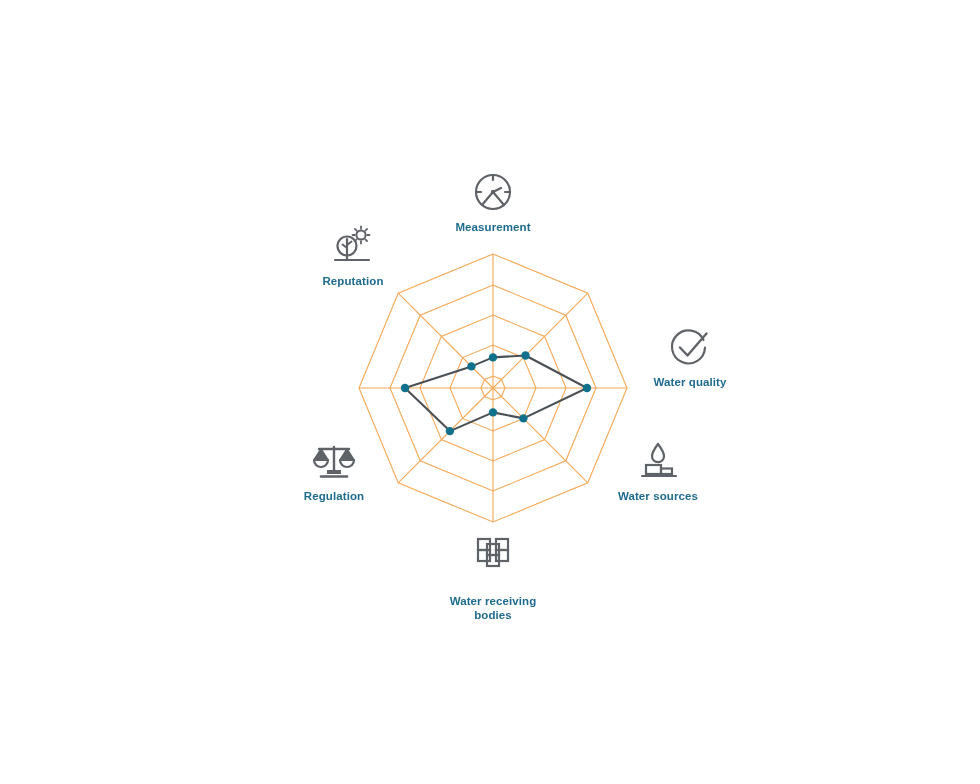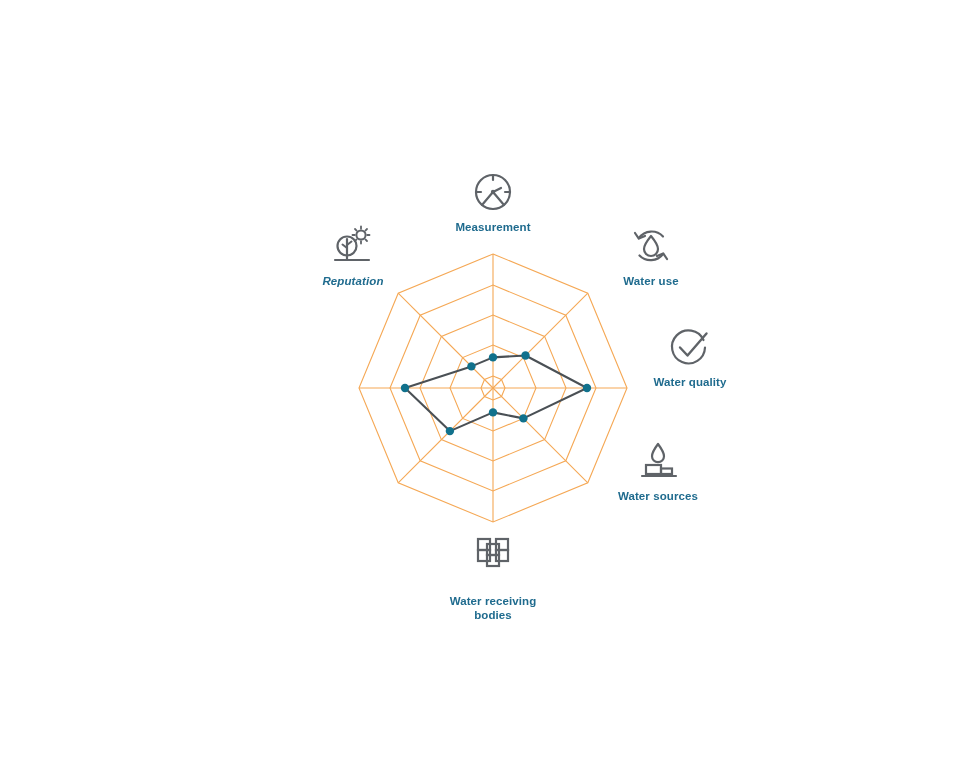--- a/index.html
+++ b/index.html
@@ -107,30 +107,20 @@
         <line x1="24" y1="7.5" x2="24" y2="12" stroke="currentColor" stroke-width="2.2" stroke-linecap="round"></line>
         <line x1="40.5" y1="24" x2="36" y2="24" stroke="currentColor" stroke-width="2.2" stroke-linecap="round"></line>
         <line x1="7.5" y1="24" x2="12" y2="24" stroke="currentColor" stroke-width="2.2" stroke-linecap="round"></line>
         <line x1="24" y1="24" x2="32" y2="20" stroke="currentColor" stroke-width="2.2" stroke-linecap="round"></line>
         <path d="M13 37 L24 24 L35 37" fill="none" stroke="currentColor" stroke-width="2.2" stroke-linecap="round"></path>
         <circle cx="24" cy="24" r="2.2" fill="currentColor"></circle>
       </svg>
       <span class="axis-label">Measurement</span>
     </div>
 
-    <div class="axis-node" id="node-water-use" style="left: 651px; top: 222px;">
-      <svg class="axis-icon" viewBox="0 0 48 48">
-        <path d="M12 16 A15.5 15.5 0 0 1 36 14.5" fill="none" stroke="currentColor" stroke-width="2.2" stroke-linecap="round"></path>
-        <path d="M36 32 A15.5 15.5 0 0 1 12.5 33.5" fill="none" stroke="currentColor" stroke-width="2.2" stroke-linecap="round"></path>
-        <path d="M8 11 L11.8 16.6 L18 14" fill="none" stroke="currentColor" stroke-width="2.2" stroke-linecap="round" stroke-linejoin="round"></path>
-        <path d="M40 37 L36.2 31.4 L30 34" fill="none" stroke="currentColor" stroke-width="2.2" stroke-linecap="round" stroke-linejoin="round"></path>
-        <path d="M24 14 C24 14 31 22.5 31 27 A7 7 0 0 1 17 27 C17 22.5 24 14 24 14 Z" fill="none" stroke="currentColor" stroke-width="2.2" stroke-linejoin="round"></path>
-      </svg>
-      <span class="axis-label">Water use</span>
-    </div>
 
     <div class="axis-node" id="node-water-sources" style="left: 658px; top: 437px;">
       <svg class="axis-icon" viewBox="0 0 48 48">
         <path d="M24 7 C24 7 30 15 30 19.2 A6 6 0 0 1 18 19.2 C18 15 24 7 24 7 Z" fill="none" stroke="currentColor" stroke-width="2.2" stroke-linejoin="round"></path>
         <rect x="12" y="28" width="15" height="9" fill="none" stroke="currentColor" stroke-width="2.2"></rect>
         <rect x="27" y="31.5" width="11" height="5.5" fill="none" stroke="currentColor" stroke-width="2.2"></rect>
         <line x1="8" y1="39" x2="42" y2="39" stroke="currentColor" stroke-width="2.2" stroke-linecap="round"></line>
       </svg>
       <span class="axis-label">Water sources</span>
     </div>
@@ -149,23 +139,36 @@
         <rect x="27" y="11" width="12" height="11" fill="none" stroke="currentColor" stroke-width="2.2"></rect>
         <rect x="18" y="16" width="12" height="11" fill="none" stroke="currentColor" stroke-width="2.2"></rect>
         <rect x="9" y="22" width="12" height="11" fill="none" stroke="currentColor" stroke-width="2.2"></rect>
         <rect x="27" y="22" width="12" height="11" fill="none" stroke="currentColor" stroke-width="2.2"></rect>
         <rect x="18" y="27" width="12" height="11" fill="none" stroke="currentColor" stroke-width="2.2"></rect>
       </svg>
       <span class="axis-label wide">Water receiving
 bodies</span>
     </div>
 
+    <div class="axis-node" id="node-regulation" style="left: 334px; top: 437px;">
+      <svg class="axis-icon" viewBox="0 0 48 48">
+        <line x1="24" y1="10" x2="24" y2="36" stroke="currentColor" stroke-width="2.4" stroke-linecap="round"></line>
+        <line x1="9" y1="12" x2="39" y2="12" stroke="currentColor" stroke-width="2.4" stroke-linecap="round"></line>
+        <path d="M4 23 L11 12 L18 23 Z" fill="currentColor" stroke="currentColor" stroke-width="1.6" stroke-linejoin="round"></path>
+        <path d="M4 23 A7 7 0 0 0 18 23 Z" fill="none" stroke="currentColor" stroke-width="2.2" stroke-linejoin="round"></path>
+        <path d="M30 23 L37 12 L44 23 Z" fill="currentColor" stroke="currentColor" stroke-width="1.6" stroke-linejoin="round"></path>
+        <path d="M30 23 A7 7 0 0 0 44 23 Z" fill="none" stroke="currentColor" stroke-width="2.2" stroke-linejoin="round"></path>
+        <rect x="17" y="33" width="14" height="4" fill="currentColor"></rect>
+        <line x1="11" y1="39.5" x2="37" y2="39.5" stroke="currentColor" stroke-width="2.6" stroke-linecap="round"></line>
+      </svg>
+      <span class="axis-label">Regulation</span>
+    </div>
 
 
-    <div class="axis-node" id="node-reputation" style="left: 353px; top: 222px; font-style: italic;">
+    <div class="axis-node" id="node-reputation" style="left: 353px; top: 222px;">
       <svg class="axis-icon" viewBox="0 0 48 48">
         <circle cx="18" cy="24" r="9.5" fill="none" stroke="currentColor" stroke-width="2.2"></circle>
         <line x1="18" y1="17" x2="18" y2="38" stroke="currentColor" stroke-width="2.2" stroke-linecap="round"></line>
         <line x1="18" y1="23" x2="22.5" y2="19.5" stroke="currentColor" stroke-width="2" stroke-linecap="round"></line>
         <line x1="18" y1="26" x2="13.5" y2="22.5" stroke="currentColor" stroke-width="2" stroke-linecap="round"></line>
         <line x1="6" y1="38" x2="40" y2="38" stroke="currentColor" stroke-width="2.2" stroke-linecap="round"></line>
         <circle cx="32" cy="13" r="4.6" fill="none" stroke="currentColor" stroke-width="2"></circle>
         <g stroke="currentColor" stroke-width="1.8" stroke-linecap="round">
           <line x1="32" y1="4.5" x2="32" y2="6.8"></line>
           <line x1="32" y1="19.2" x2="32" y2="21.5"></line>

